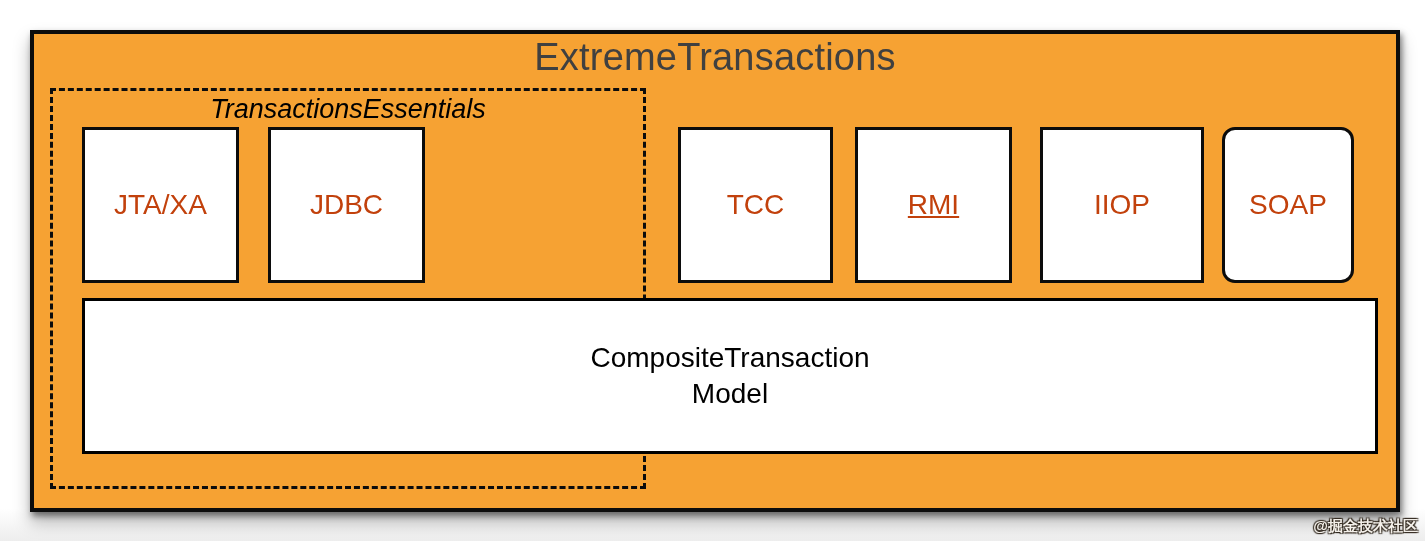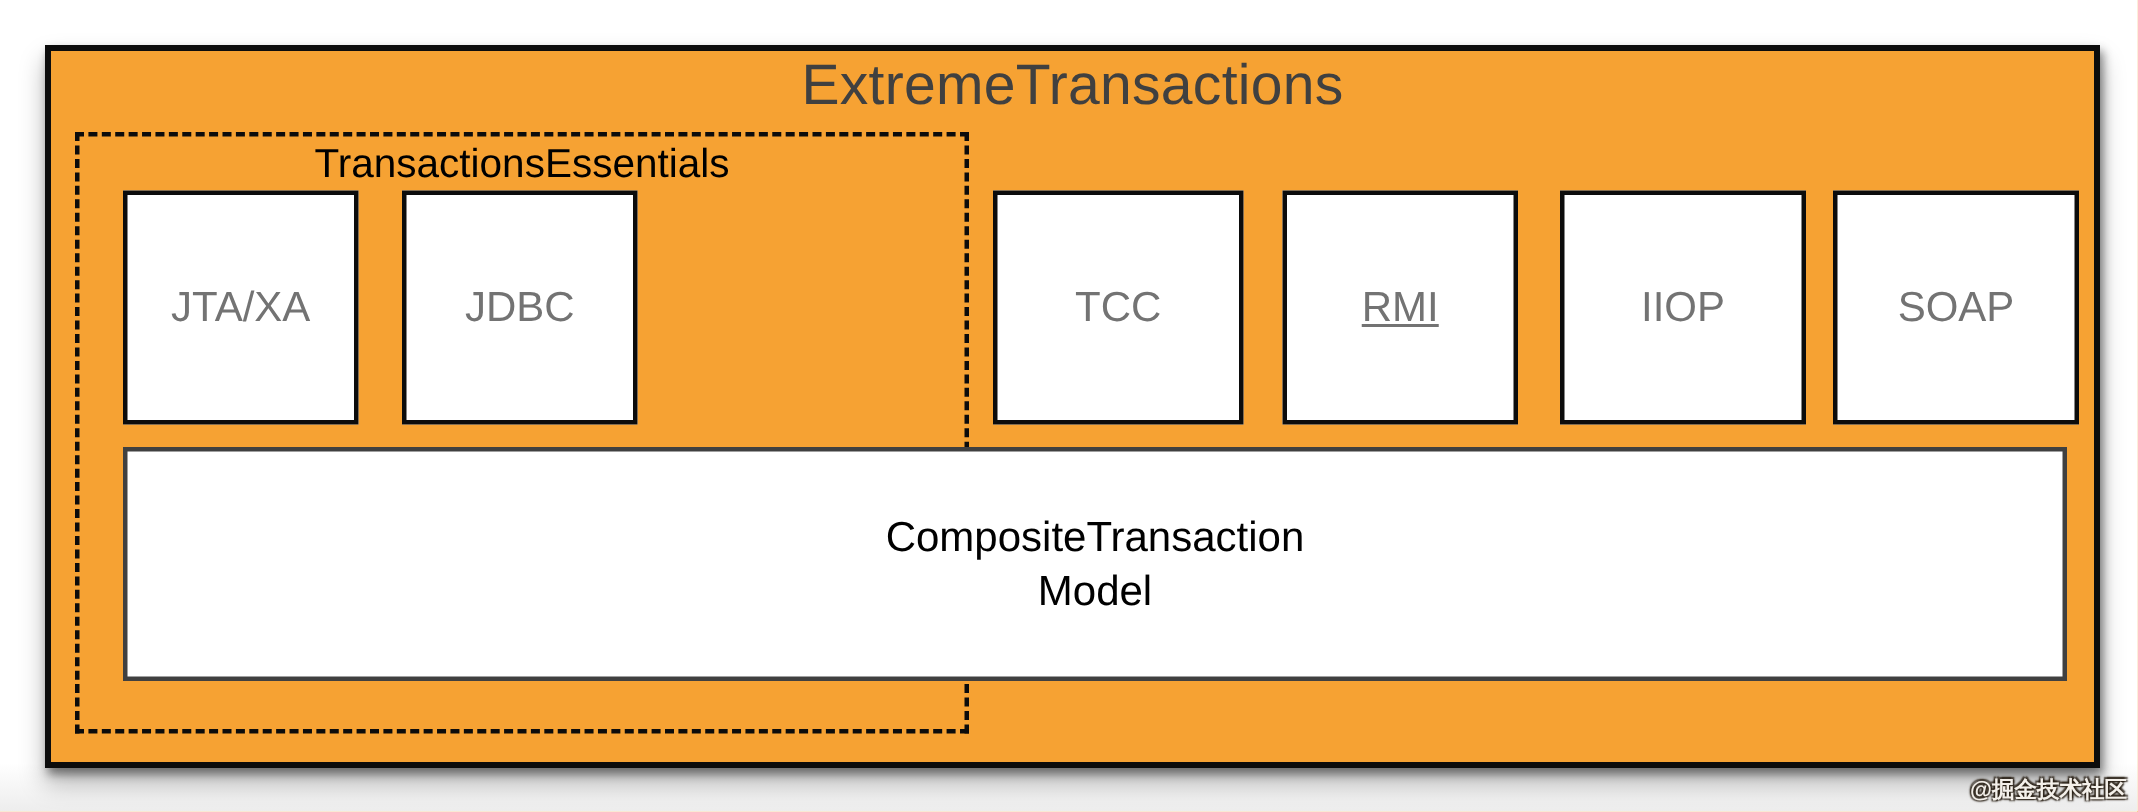--- a/index.html
+++ b/index.html
@@ -38,47 +38,48 @@
     border: 3px dashed #0c0c0c;
     z-index: 1;
   }
   .group-title {
     position: absolute;
     left: 0; top: 3px;
     width: 100%;
     text-align: center;
     font-size: 27px;
     color: #000;
+    font-style: italic;
   }
   .module-box {
     position: absolute;
     top: 93px;
     height: 156px;
     background: #ffffff;
     border: 3px solid #0c0c0c;
     display: flex;
     align-items: center;
     justify-content: center;
     font-size: 28px;
-    color: #737373;
+    color: #c2410c;
     z-index: 2;
   }
   .box-jtaxa { left: 48px;   width: 157px; }
   .box-jdbc  { left: 234px;  width: 157px; }
   .box-jms   { left: 419px;  width: 157px; }
-  .box-tcc   { left: 628px;  width: 167px; }
+  .box-tcc   { left: 644px;  width: 155px; }
   .box-rmi   { left: 821px;  width: 157px; text-decoration: underline; }
   .box-iiop  { left: 1006px; width: 164px; }
-  .box-soap  { left: 1188px; width: 164px; }
+  .box-soap  { left: 1188px; width: 132px; border-radius: 13px; }
   .composite-box {
     position: absolute;
     left: 48px; top: 264px;
     width: 1296px; height: 156px;
     background: #ffffff;
-    border: 3px solid #404040;
+    border: 3px solid #000000;
     display: flex;
     flex-direction: column;
     align-items: center;
     justify-content: center;
     font-size: 28px;
     line-height: 36px;
     color: #000;
     z-index: 2;
   }
   .watermark {

